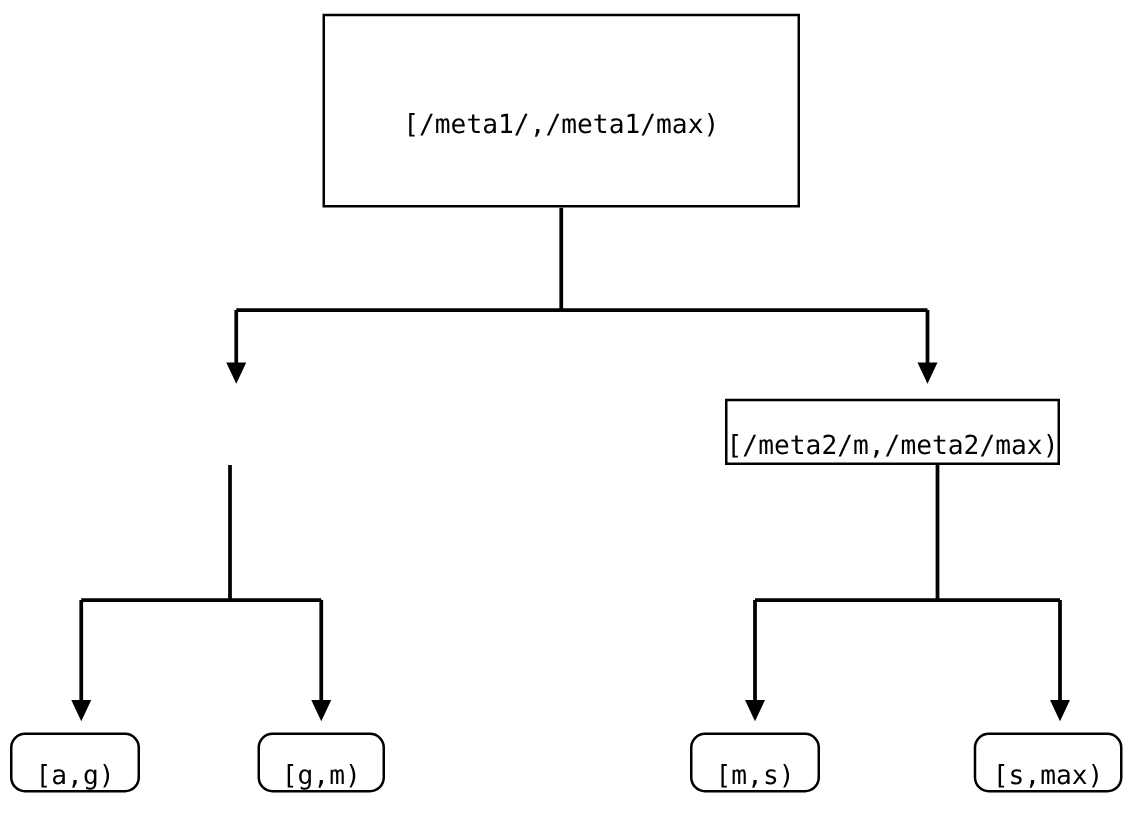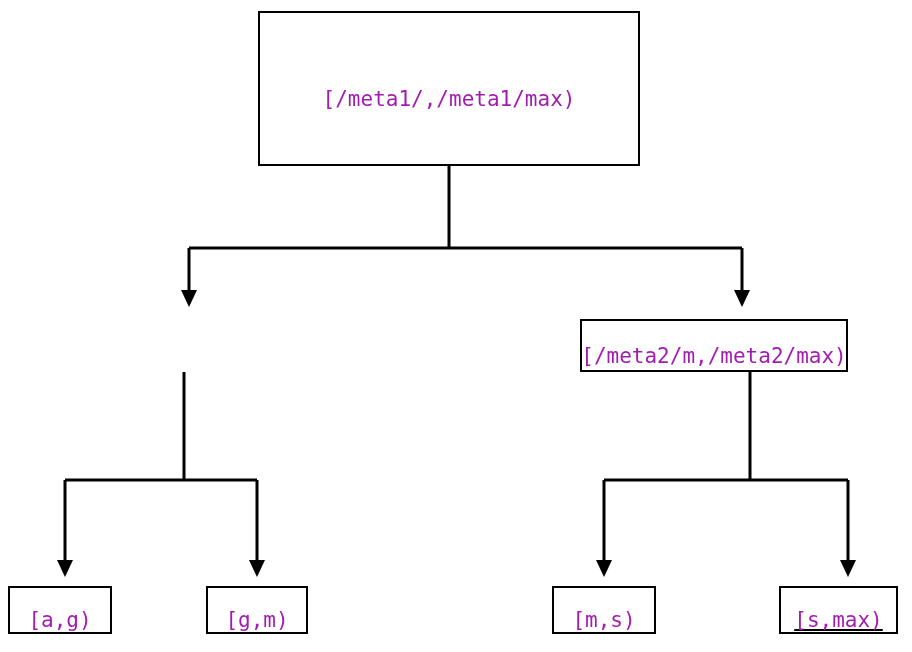--- a/index.html
+++ b/index.html
@@ -28,21 +28,21 @@
     position: absolute;
     box-sizing: border-box;
     background: #ffffff;
     border: 2px solid #000000;
     display: flex;
     align-items: center;
     justify-content: center;
     text-align: center;
   }
   .node-label {
-    color: #a21caf;
+    color: #000000;
     font-family: "DejaVu Sans Mono", "Liberation Mono", monospace;
     font-size: 21px;
     line-height: 1.1;
     letter-spacing: 0px;
     white-space: nowrap;
     margin-top: 22px;
   }
   
   #node-root {
     left: 258px;
@@ -60,25 +60,26 @@
   #node-mid-right {
     left: 580px;
     top: 319px;
     width: 268px;
     height: 53px;
   }
   
   .leaf-box {
     top: 586px;
     height: 48px;
+    border-radius: 12px;
   }
   #node-leaf-ag   { left: 8px;   width: 104px; }
   #node-leaf-gm   { left: 206px; width: 102px; text-align: right; }
   #node-leaf-ms   { left: 552px; width: 104px; align-items: flex-end; }
-  #node-leaf-smax { left: 779px; width: 119px; text-decoration: underline; }
+  #node-leaf-smax { left: 779px; width: 119px; }
 </style>
 </head>
 <body>
 
 <div id="diagram-root">
 
   <svg id="connector-layer" viewBox="0 0 912 652" width="912" height="652" xmlns="http://www.w3.org/2000/svg">
 
     <g stroke="#000000" stroke-width="3" fill="none" stroke-linecap="butt">
 

